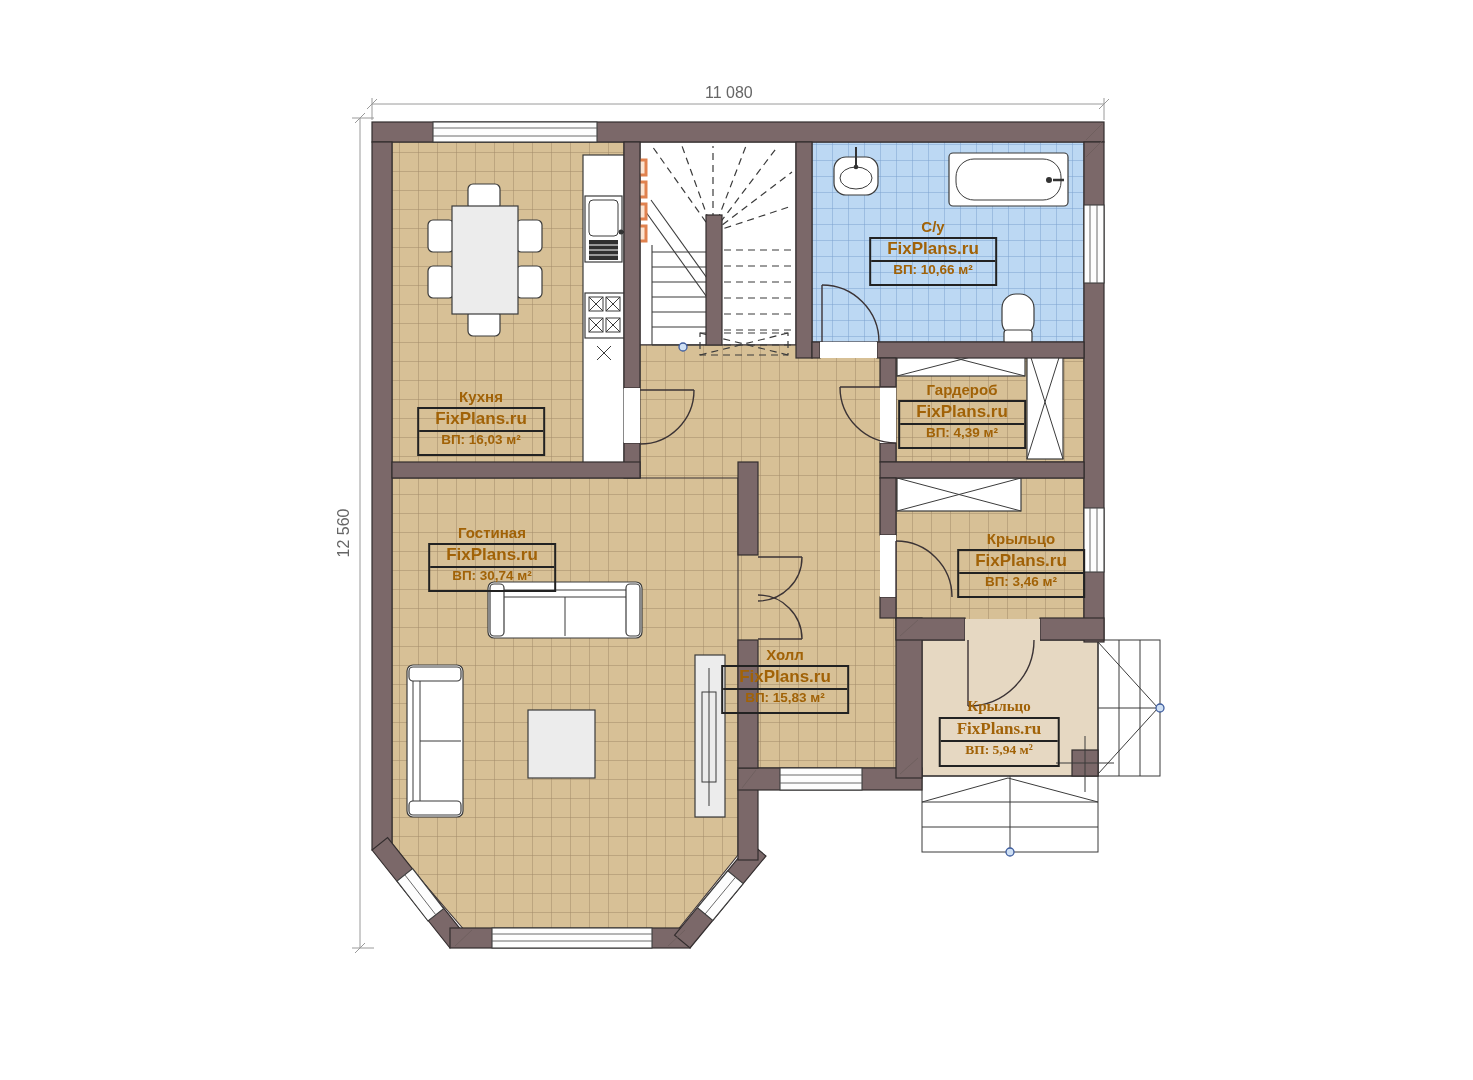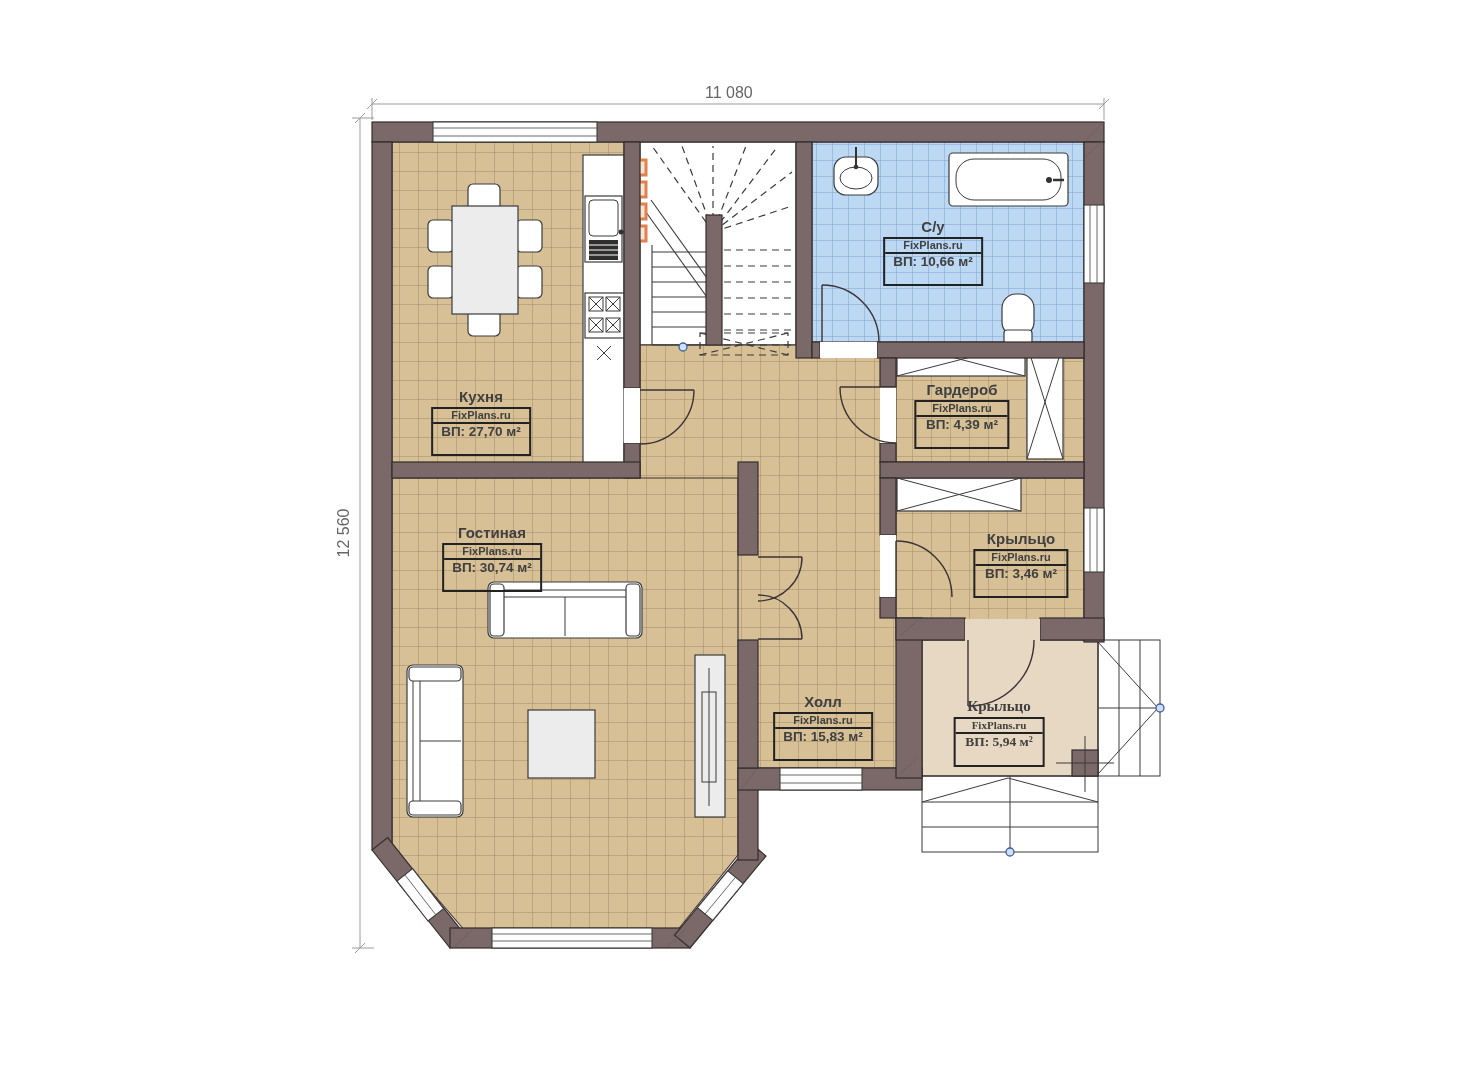--- a/index.html
+++ b/index.html
@@ -26,25 +26,25 @@
   .dash{stroke:#3b3b3b;stroke-width:1.2;stroke-dasharray:7 5;fill:none;}
   .tread{stroke:#3b3b3b;stroke-width:1.1;fill:none;}
   .vent{fill:#fbe4d2;stroke:var(--vent-orange,#e0824f);stroke-width:3;}
   .dim{stroke:#9a9a9a;stroke-width:1;fill:none;}
   .hatch{stroke:#6a5c5b;stroke-width:0.9;fill:none;opacity:.8;}
   .dot{fill:#cfe0f4;stroke:#3f5d9e;stroke-width:1.3;}
   .dark{fill:#2e2e2e;stroke:none;}
 
   
   .room-label{position:absolute;transform:translateX(-50%);text-align:center;
-              color:#404040;font-weight:bold;white-space:nowrap;}
+              color:#a16207;font-weight:bold;white-space:nowrap;}
   .room-title{font-size:15px;margin-bottom:2px;}
   .room-box{border:2px solid #222;display:inline-block;background:transparent;}
-  .room-brand{font-size:11px;padding:0 16px 1px;border-bottom:2px solid #222;}
-  .room-area{font-size:13.5px;padding:0 8px 15px;}
+  .room-brand{font-size:17px;padding:0 16px 1px;border-bottom:2px solid #222;}
+  .room-area{font-size:13.5px;padding:0 8px 7px;}
 
   .dim-label{position:absolute;color:#666;font-size:16px;white-space:nowrap;}
   .dim-label.vertical{transform:rotate(-90deg);transform-origin:center;}
 </style>
 </head>
 <body>
 
 <div class="plan">
 
 <svg width="1473" height="1080" viewBox="0 0 1473 1080">
@@ -338,21 +338,21 @@
   </g>
 </svg>
 
   <div class="dim-label" style="left:705px;top:84px;">11 080</div>
   <div class="dim-label vertical" style="left:320px;top:524px;">12 560</div>
 
   <div class="room-label" style="left:481px;top:376px;margin-top:12px;">
     <div class="room-title">Кухня</div>
     <div class="room-box">
       <div class="room-brand">FixPlans.ru</div>
-      <div class="room-area">ВП: 27,70 м²</div>
+      <div class="room-area">ВП: 16,03 м²</div>
     </div>
   </div>
 
   <div class="room-label" style="left:933px;top:218px;">
     <div class="room-title">С/у</div>
     <div class="room-box">
       <div class="room-brand">FixPlans.ru</div>
       <div class="room-area">ВП: 10,66 м²</div>
     </div>
   </div>
@@ -374,21 +374,21 @@
   </div>
 
   <div class="room-label" style="left:1021px;top:530px;">
     <div class="room-title">Крыльцо</div>
     <div class="room-box">
       <div class="room-brand">FixPlans.ru</div>
       <div class="room-area">ВП: 3,46 м²</div>
     </div>
   </div>
 
-  <div class="room-label" style="left:823px;top:646px;margin-top:47px;">
+  <div class="room-label" style="left:785px;top:646px;">
     <div class="room-title">Холл</div>
     <div class="room-box">
       <div class="room-brand">FixPlans.ru</div>
       <div class="room-area">ВП: 15,83 м²</div>
     </div>
   </div>
 
   <div class="room-label" style="left:999px;top:698px;font-family:Liberation Serif, serif;">
     <div class="room-title">Крыльцо</div>
     <div class="room-box">

